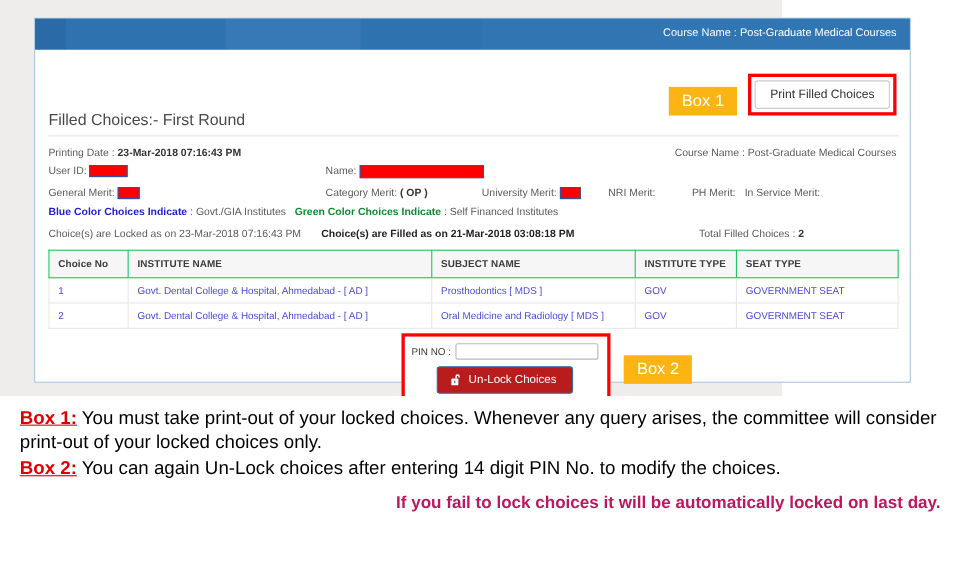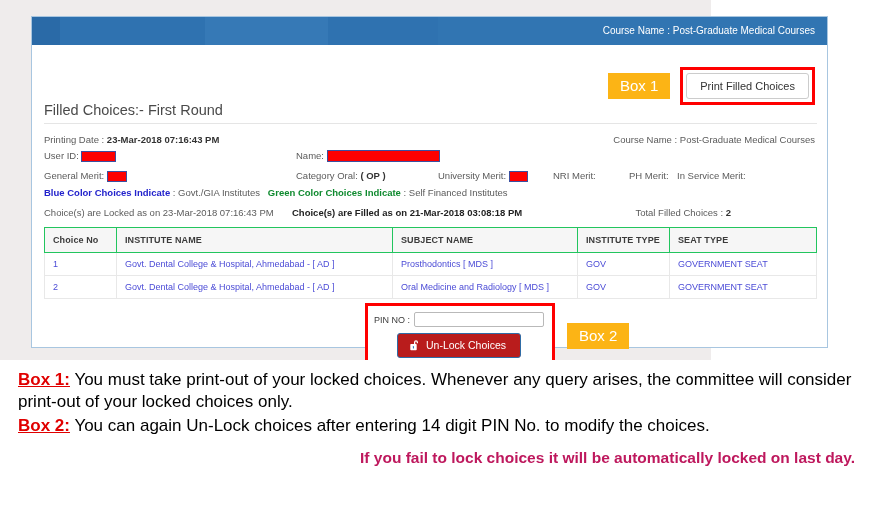--- a/index.html
+++ b/index.html
@@ -68,21 +68,21 @@
     font-size: 10px;
     white-space: nowrap;
   }
 
   
   #print-row {
     position: absolute;
     right: 12px;
     top: 50px;
     display: flex;
-    align-items: center;
+    align-items: flex-end;
   }
   #box1-tag {
     background: #fcb415;
     color: #ffffff;
     font-size: 15px;
     padding: 5px 12px 6px 12px;
     line-height: 1;
     margin-right: 10px;
     font-family: "Liberation Sans", sans-serif;
   }
@@ -363,21 +363,21 @@
       <span class="lbl">Name:</span>
       <span class="redact r-name"></span>
     </div>
 
     <div class="info-line" style="left:12px; top:153px;">
       <span class="lbl">General Merit:</span>
       <span class="redact r-gm"></span>
     </div>
 
     <div class="info-line" style="left:264px; top:153px;">
-      <span class="lbl">Category Oral:</span>
+      <span class="lbl">Category Merit:</span>
       <span class="val-bold">( OP )</span>
     </div>
 
     <div class="info-line" style="left:406px; top:153px;">
       <span class="lbl">University Merit:</span>
       <span class="redact r-um"></span>
     </div>
 
     <div class="info-line" style="left:521px; top:153px;">
       <span class="lbl">NRI Merit:</span>

